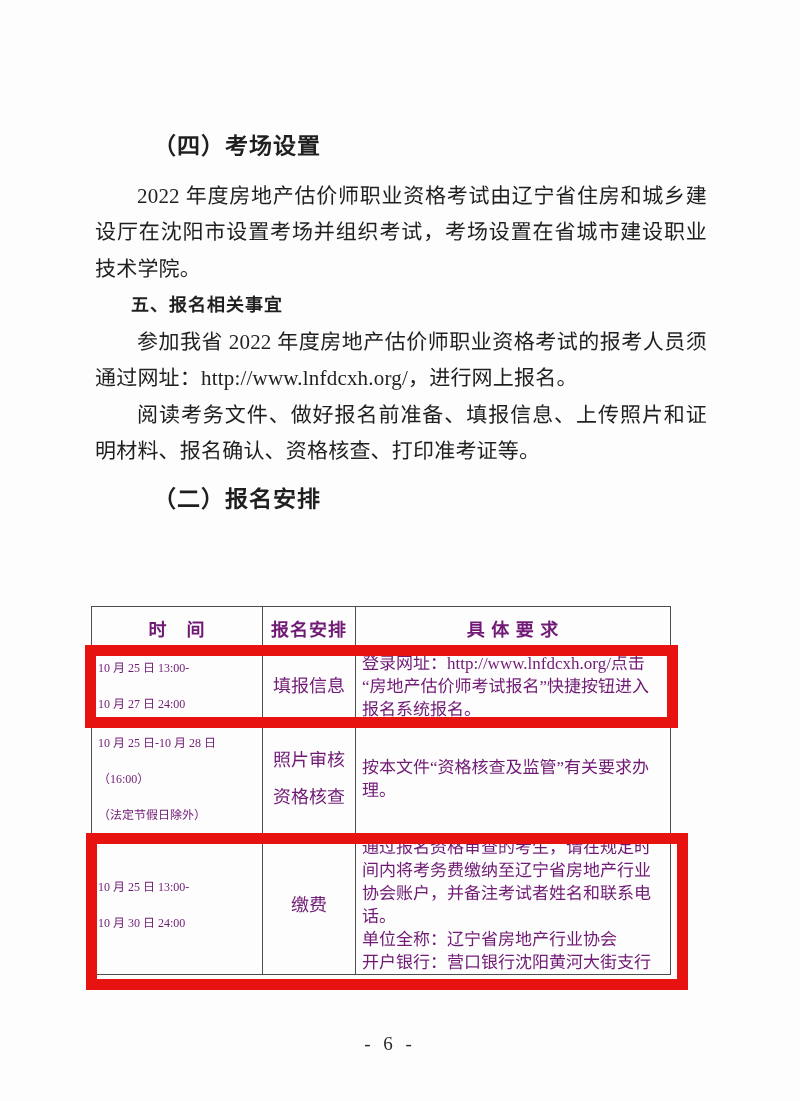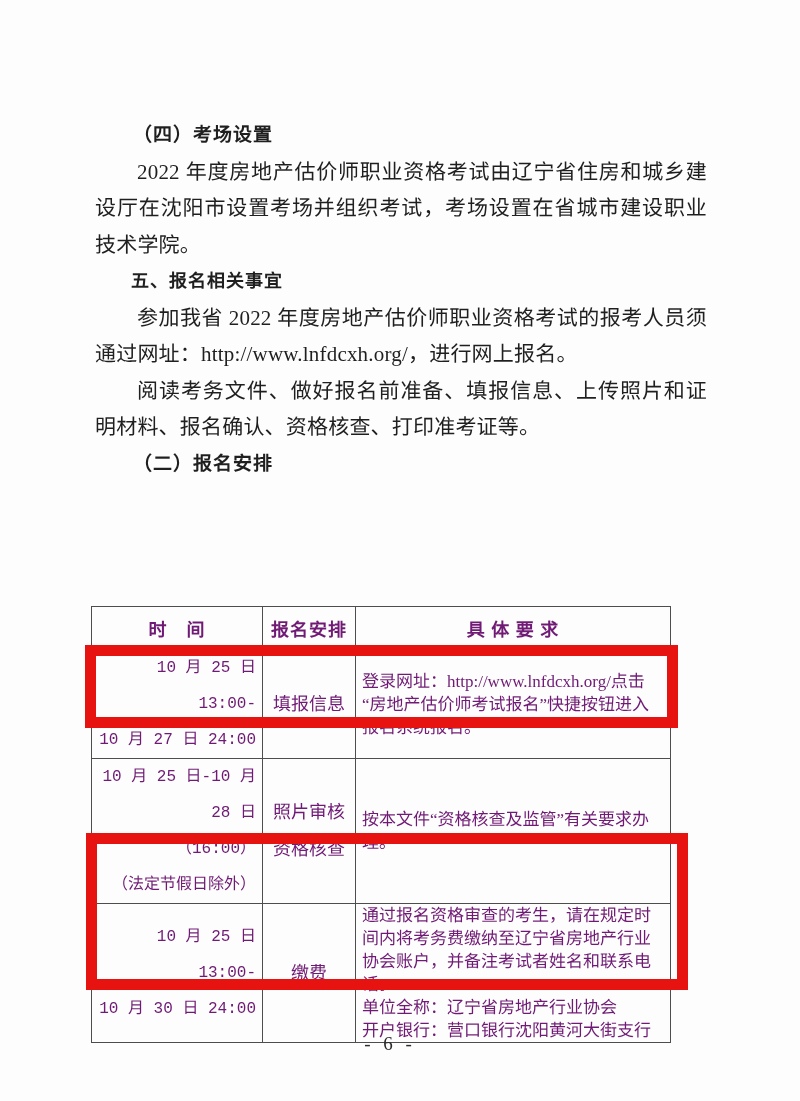--- a/index.html
+++ b/index.html
@@ -12,22 +12,22 @@
   
   .textblock{
     position:absolute;left:95px;top:117px;width:612px;
     font-size:21px;line-height:36.5px;
   }
   .para{
     margin:0;text-indent:2em;text-align:justify;
     letter-spacing:.2px;
   }
   .h-kai{
-    margin:0;text-indent:2em;font-weight:bold;
-    font-size:19px;letter-spacing:1px;
+    margin:12px;text-indent:2em;font-weight:bold;
+    font-size:23px;letter-spacing:1px;
   }
   .h-hei{
     margin:0;text-indent:2em;font-weight:bold;
     font-family:"Liberation Sans","DejaVu Sans",sans-serif;
     font-size:18px;letter-spacing:1px;
   }
   
   table.sched{
     position:absolute;left:91px;top:606px;width:579px;
     border-collapse:collapse;table-layout:fixed;
@@ -38,22 +38,22 @@
   table.sched col.c3{width:315px;}
   table.sched td,table.sched th{
     border:1px solid #4d4d4d;vertical-align:middle;
     padding:0 6px;overflow:hidden;
   }
   table.sched th{
     height:42px;font-size:18px;font-weight:bold;
     text-align:center;letter-spacing:1px;
   }
   td.time{
-    text-align:right;white-space:pre-line;
-    font-size:16px;line-height:36px;font-family:Liberation Mono, monospace;
+    text-align:left;white-space:pre-line;
+    font-size:12px;line-height:36px;
   }
   td.arr{
     text-align:center;white-space:pre-line;
     font-size:18px;line-height:37px;
   }
   td.req{
     text-align:left;white-space:pre-line;
     line-height:23px;padding:2px 7px;margin-top:41px;
   }
   tr.r1 td{height:70px;}

